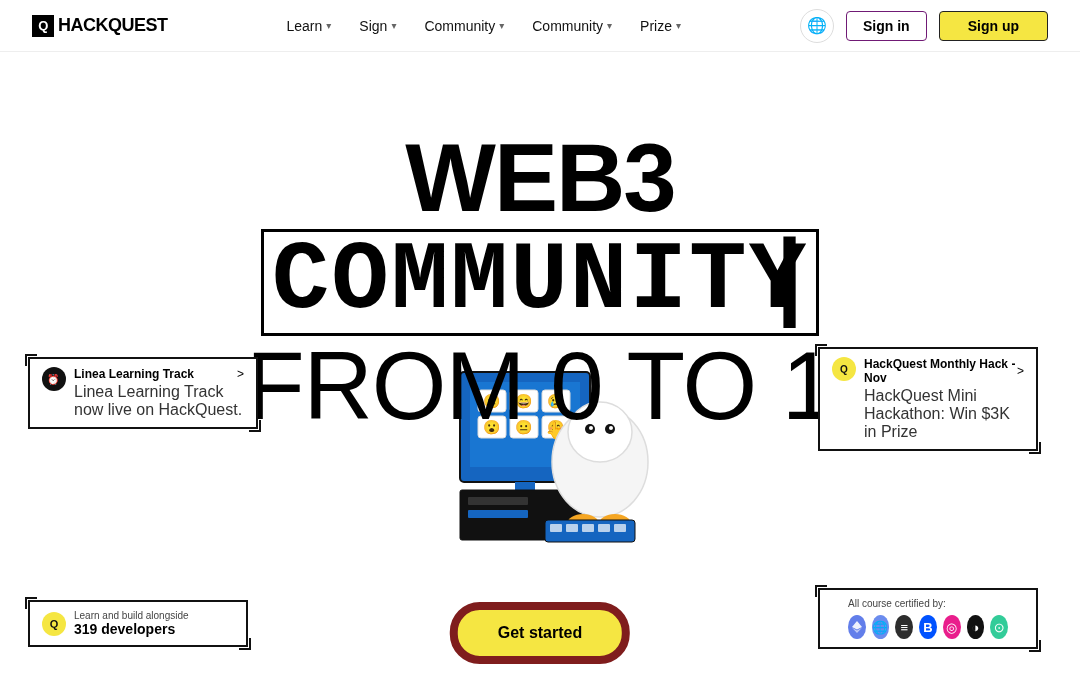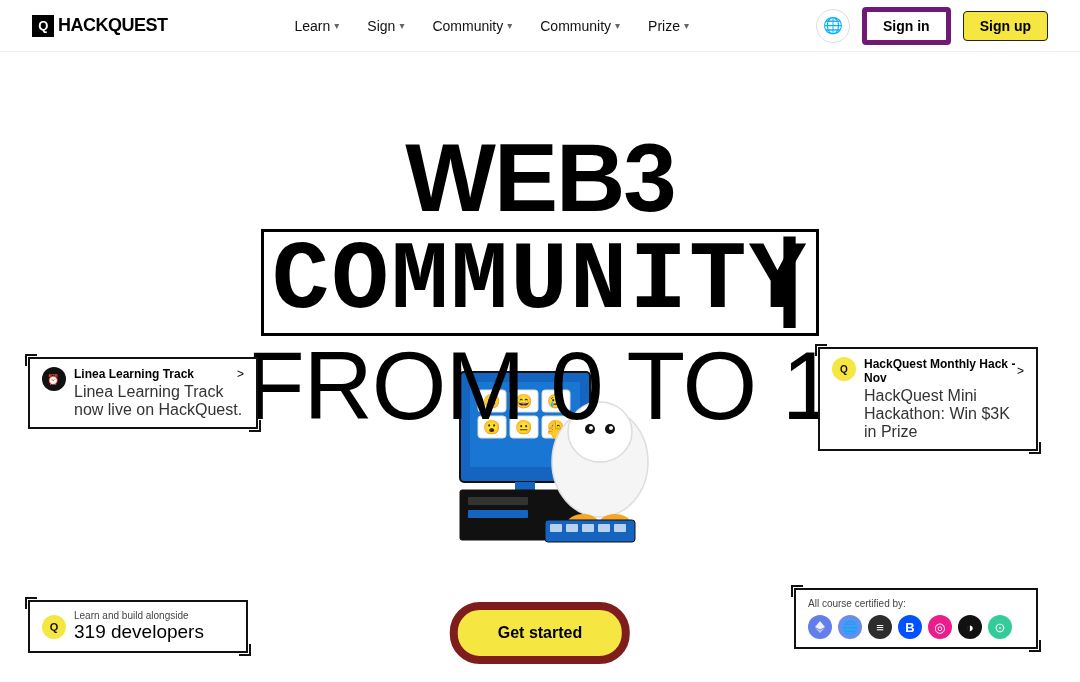--- a/index.html
+++ b/index.html
@@ -74,32 +74,32 @@
       width: 34px;
       height: 34px;
       cursor: pointer;
       display: flex;
       align-items: center;
       justify-content: center;
       font-size: 16px;
     }
     .btn-signin {
       background: #fff;
-      border: 5px solid #701a75;
+      border: 1px solid #701a75;
       border-radius: 4px;
       padding: 6px 16px;
       font-size: 14px;
       font-weight: 600;
       cursor: pointer;
     }
     .btn-signup {
       background: #f5e642;
       border: 1px solid #222;
       border-radius: 4px;
-      padding: 6px 16px;
+      padding: 6px 28px;
       font-size: 14px;
       font-weight: 600;
       cursor: pointer;
       text-align: center;
     }
 
     
     .hero {
       position: relative;
       width: 100%;
@@ -235,36 +235,36 @@
       background: #fff;
       border: 2px solid #111;
       padding: 8px 12px;
       width: 220px;
       z-index: 5;
       display: flex;
       align-items: center;
       gap: 8px;
     }
     .card-learn-text .developers {
-      font-size: 19px;
-      font-weight: 400;
+      font-size: 14px;
+      font-weight: 700;
     }
     .card-learn-text .learn-sub {
       font-size: 10px;
       color: #444;
     }
 
     .card-certified {
       position: absolute;
       top: 538px;
       right: 45px;
       background: #fff;
       border: 2px solid #111;
-      padding: 8px 12px;
-      width: 244px;
+      padding: 8px 28px;
+      width: 220px;
       z-index: 5;
     }
     .card-certified-label {
       font-size: 10px;
       color: #444;
       margin-bottom: 6px;
     }
     .cert-icons {
       display: flex;
       gap: 6px;

